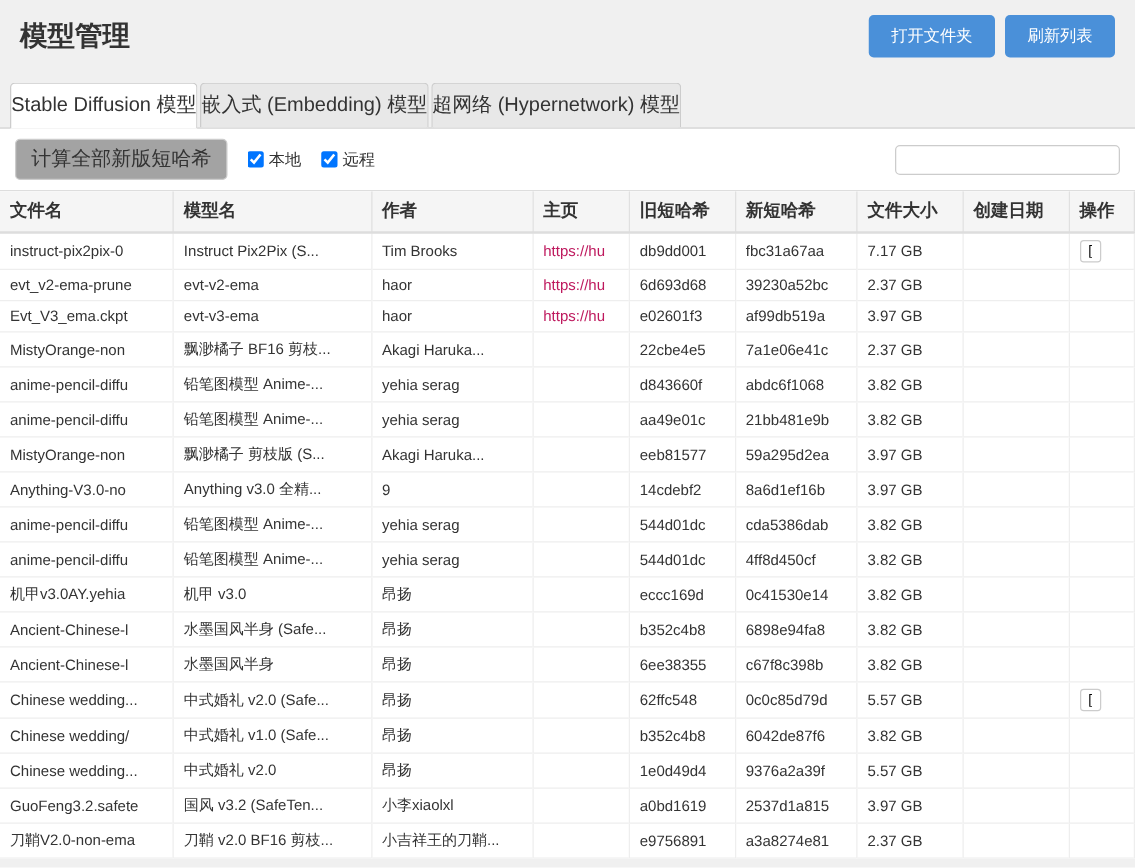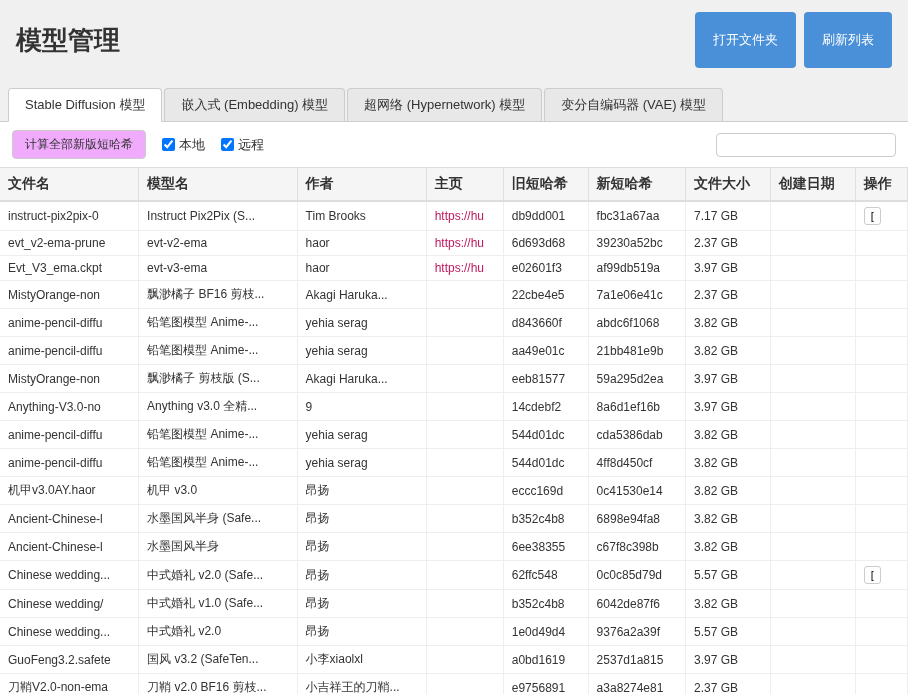--- a/index.html
+++ b/index.html
@@ -1,28 +1,28 @@
 <!DOCTYPE html>
 <html><head>
   <meta charset="utf-8">
   <style>
     * { box-sizing: border-box; margin: 0; padding: 0; }
     body { font-family: 'Microsoft YaHei', Arial, sans-serif; font-size: 13px; background: #f0f0f0; color: #333; width: 908px; }
 
     .header { display: flex; align-items: center; justify-content: space-between; padding: 12px 16px; background: #f0f0f0; }
-    .header-title { font-size: 26px; font-weight: bold; color: #333; }
+    .header-title { font-size: 22px; font-weight: bold; color: #333; }
     .header-buttons { display: flex; gap: 8px; }
-    .btn-primary { background: #4a90d9; color: white; border: none; padding: 19px 18px; border-radius: 4px; cursor: pointer; font-size: 13px; }
+    .btn-primary { background: #4a90d9; color: white; border: none; padding: 8px 18px; border-radius: 4px; cursor: pointer; font-size: 13px; }
 
     .tabs { display: flex; border-bottom: 1px solid #ccc; background: #f0f0f0; padding: 0 8px; padding-top: 8px; }
-    .tab { padding: 7px 16px; border: 1px solid #ccc; border-bottom: none; border-radius: 4px 4px 0 0; cursor: pointer; background: #e8e8e8; margin-right: 2px; font-size: 13px; }
+    .tab { padding: 7px 0; border: 1px solid #ccc; border-bottom: none; border-radius: 4px 4px 0 0; cursor: pointer; background: #e8e8e8; margin-right: 2px; font-size: 16px; }
     .tab.active { background: white; border-bottom: 1px solid white; margin-bottom: -1px; }
 
     .toolbar { display: flex; align-items: center; gap: 16px; padding: 8px 12px; background: white; border-bottom: 1px solid #ddd; }
-    .btn-secondary { background: #f0abfc; color: #333; border: 1px solid #ccc; padding: 5px 12px; border-radius: 4px; cursor: pointer; font-size: 12px; }
+    .btn-secondary { background: #a3a3a3; color: #333; border: 1px solid #ccc; padding: 5px 12px; border-radius: 4px; cursor: pointer; font-size: 16px; }
     .checkbox-group { display: flex; align-items: center; gap: 4px; justify-content: flex-end; }
     .search-input { margin-left: auto; width: 180px; padding: 4px 8px; border: 1px solid #ccc; border-radius: 4px; font-size: 12px; }
 
     .table-container { overflow-x: auto; background: white; }
     table { width: 100%; border-collapse: collapse; }
     thead tr { background: #f5f5f5; border-bottom: 2px solid #ddd; }
     thead th { padding: 7px 8px; text-align: left; font-weight: bold; font-size: 14px; border-right: 1px solid #e0e0e0; white-space: nowrap; }
     tbody tr { border-bottom: 1px solid #eee; margin-left: 28px; }
     tbody td { padding: 5px 8px; font-size: 12px; border-right: 1px solid #eee; white-space: nowrap; overflow: hidden; max-width: 150px; text-overflow: ellipsis; }
     .link { color: #be185d; text-decoration: none; }
@@ -36,21 +36,20 @@
   <div class="header-buttons">
     <button class="btn-primary">打开文件夹</button>
     <button class="btn-primary">刷新列表</button>
   </div>
 </div>
 
 <div class="tabs">
   <div class="tab active">Stable Diffusion 模型</div>
   <div class="tab">嵌入式 (Embedding) 模型</div>
   <div class="tab">超网络 (Hypernetwork) 模型</div>
-  <div class="tab">变分自编码器 (VAE) 模型</div>
 </div>
 
 <div class="toolbar">
   <button class="btn-secondary">计算全部新版短哈希</button>
   <div class="checkbox-group">
     <input type="checkbox" checked="" style="">
     <label>本地</label>
   </div>
   <div class="checkbox-group">
     <input type="checkbox" checked="" style="">
@@ -179,21 +178,21 @@
           <td>铅笔图模型 Anime-...</td>
           <td>yehia serag</td>
           <td></td>
           <td>544d01dc</td>
           <td>4ff8d450cf</td>
           <td>3.82 GB</td>
           <td></td>
           <td></td>
         </tr>
         <tr>
-          <td>机甲v3.0AY.haor</td>
+          <td>机甲v3.0AY.yehia</td>
           <td>机甲 v3.0</td>
           <td>昂扬</td>
           <td></td>
           <td>eccc169d</td>
           <td>0c41530e14</td>
           <td>3.82 GB</td>
           <td></td>
           <td></td>
         </tr>
         <tr>

